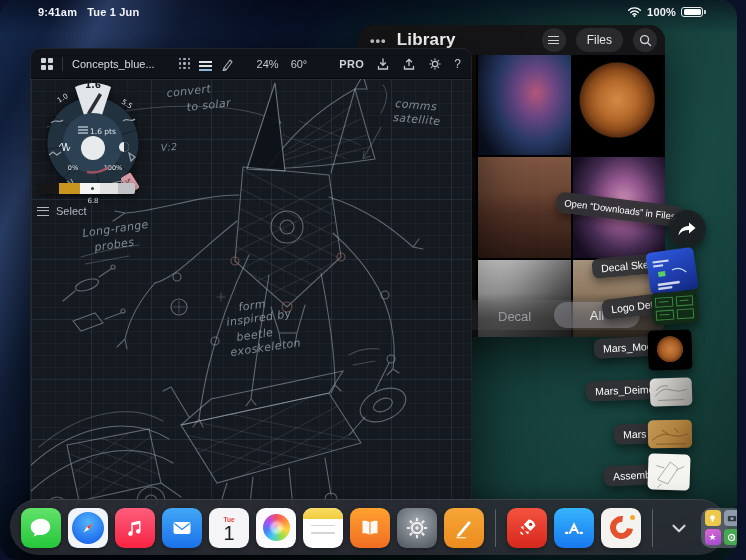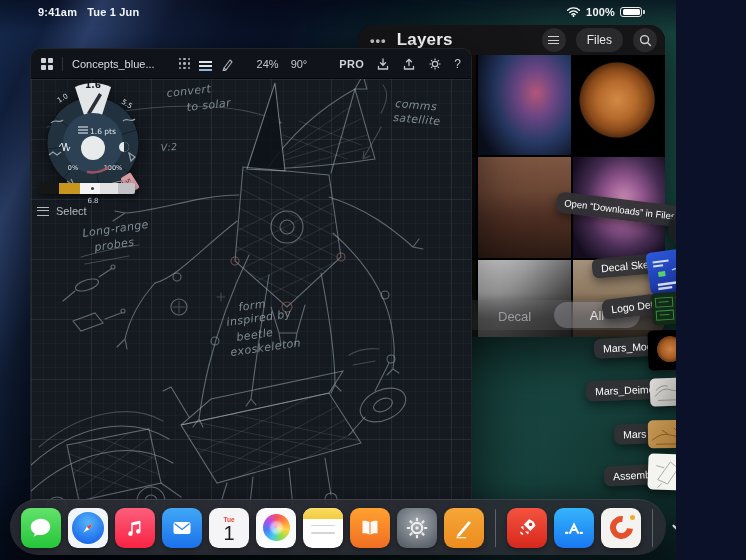--- a/index.html
+++ b/index.html
@@ -1,17 +1,17 @@
 <!DOCTYPE html>
 <html><head>
 <meta charset="utf-8">
 <style>
   * { margin:0; padding:0; box-sizing:border-box; }
   html,body { width:746px; height:560px; overflow:hidden; background:#0a1129; font-family:"Liberation Sans","DejaVu Sans",sans-serif; }
-  .screen { position:relative; width:676px; height:560px; overflow:hidden; }
+  .screen { position:relative; width:737px; height:560px; overflow:hidden;border-radius:18px; }
 
   
   .wallpaper { position:absolute; inset:0;
     background:
       radial-gradient(95% 130% at 90% 35%, rgba(8,26,26,0) 0%, rgba(4,14,16,.5) 100%),
       linear-gradient(112deg,#27458a 0%,#1a2c62 8%,#0e1a3e 20%,#0a1230 32%,#0d2c31 47%,#1a4a45 62%,#1b4d47 80%,#123631 100%);
   }
   .wallpaper::after { content:""; position:absolute; inset:0;
     background:linear-gradient(115deg, transparent 6%, rgba(115,155,235,.30) 11%, rgba(115,155,235,.06) 19%, transparent 26%);
   }
@@ -194,21 +194,21 @@
       <span>100%</span>
       <span class="batt">
           <i></i>
         </span>
     </div>
   </div>
 
   <section class="photos-win">
     <div class="ph-titlebar">
       <span class="ph-ellipsis">•••</span>
-      <span class="ph-title">Layers</span>
+      <span class="ph-title">Library</span>
       <span class="ph-spacer"></span>
       <span class="ph-circle">
           <span class="ph-lines"></span>
         </span>
       <span class="ph-select">Files</span>
       <span class="ph-circle">
         <svg width="13" height="13" viewBox="0 0 14 14">
             <circle cx="6" cy="6" r="4.3" stroke="#cfcfd4" stroke-width="1.5" fill="none"></circle>
             <path d="M9.3 9.3 12.4 12.4" stroke="#cfcfd4" stroke-width="1.5" stroke-linecap="round"></path>
           </svg>
@@ -366,21 +366,21 @@
           <i></i>
         </span>
       <span class="lines3 tb-active"></span>
       <span class="tb-ic">
           <svg width="14" height="14" viewBox="0 0 14 14">
             <path d="M3 11 L9 3 l2 2 L5 13 Z M3 11 l-1 3 3-1" stroke="#aab2ba" stroke-width="1.1" fill="none" stroke-linejoin="round"></path>
           </svg>
         </span>
       <span class="tb-right">
         <span class="tb-num">24%</span>
-        <span class="tb-num">90°</span>
+        <span class="tb-num">60°</span>
         <span style="width:8px"></span>
         <span class="tb-pro">PRO</span>
         <span class="tb-ic">
             <svg width="14" height="14" viewBox="0 0 14 14">
               <g stroke="#c2c8cf" stroke-width="1.3" fill="none" stroke-linecap="round">
                 <path d="M7 2v6 M4.5 5.8 7 8.3 9.5 5.8"></path>
                 <path d="M2.5 9.5v2.5h9V9.5"></path>
               </g>
             </svg>
           </span>

